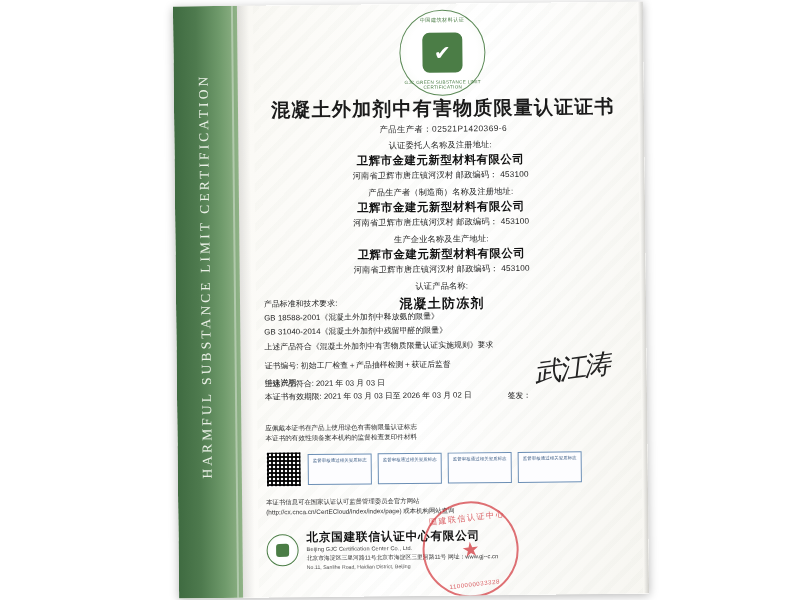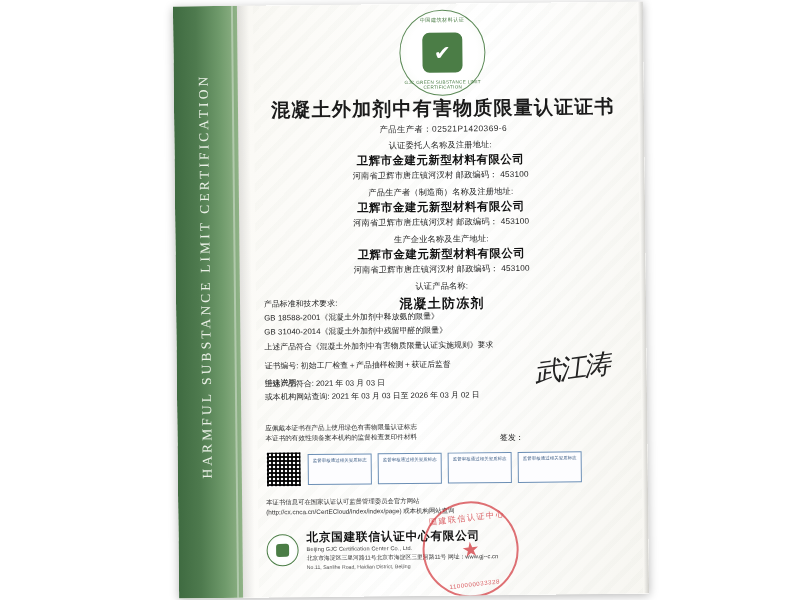--- a/index.html
+++ b/index.html
@@ -465,24 +465,24 @@
           </div>
           <div class="row" style="margin-top:4px;">特殊说明</div>
         </div>
 
         <div class="sign-row">
           <div>
             <span>上述产品符合:</span>
             <span>2021 年 03 月 03 日</span>
           </div>
           <div>
-            <span>或本机构网站查询:</span>
+            <span>本证书有效期限:</span>
             <span>2021 年 03 月 03 日至 2026 年 03 月 02 日</span>
           </div>
-          <div style="position:absolute; right:104px; top:14px;margin-top:42px;">签发：</div>
+          <div style="position:absolute; right:96px; top:14px;">签发：</div>
           <div class="signature">武江涛</div>
         </div>
 
         <div class="notes">
           <div>应佩戴本证书在产品上使用绿色有害物限量认证标志</div>
           <div>本证书的有效性须备案本机构的监督检查复印件材料</div>
         </div>
 
         <div class="strip">
           <div class="qr"></div>

